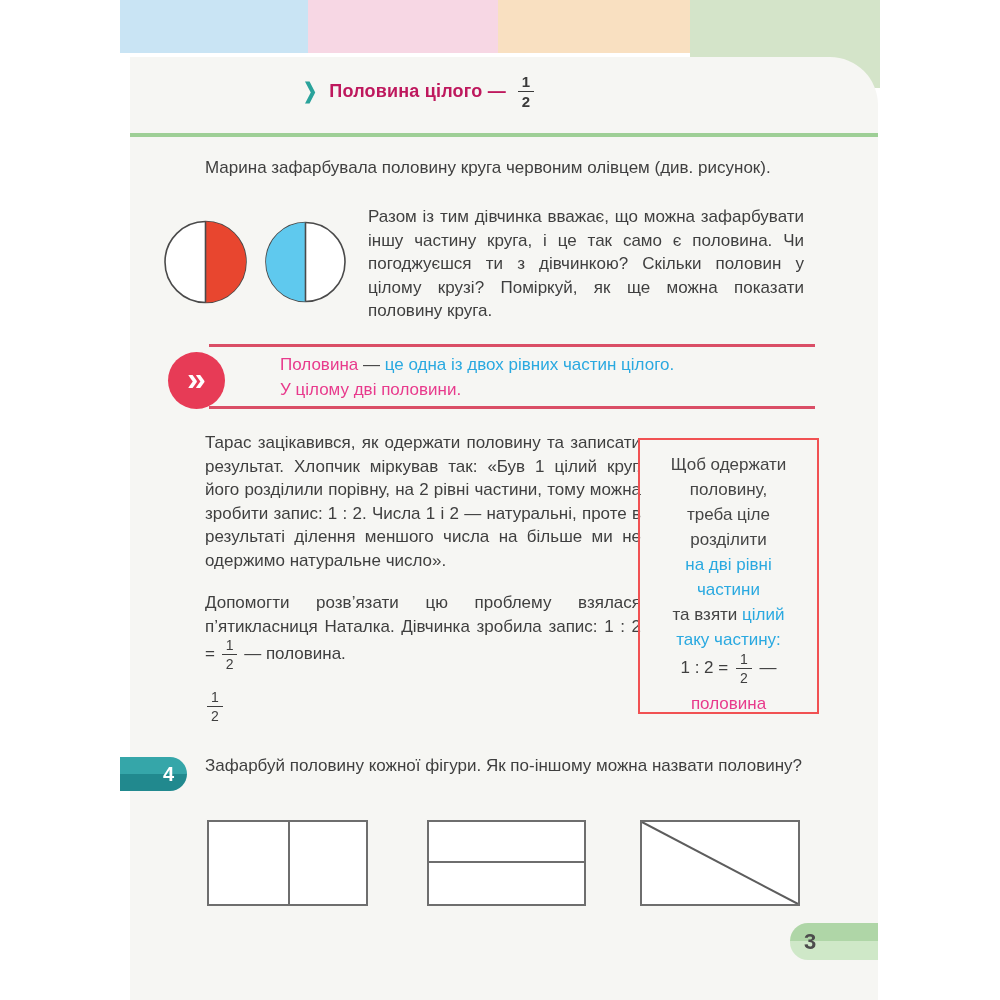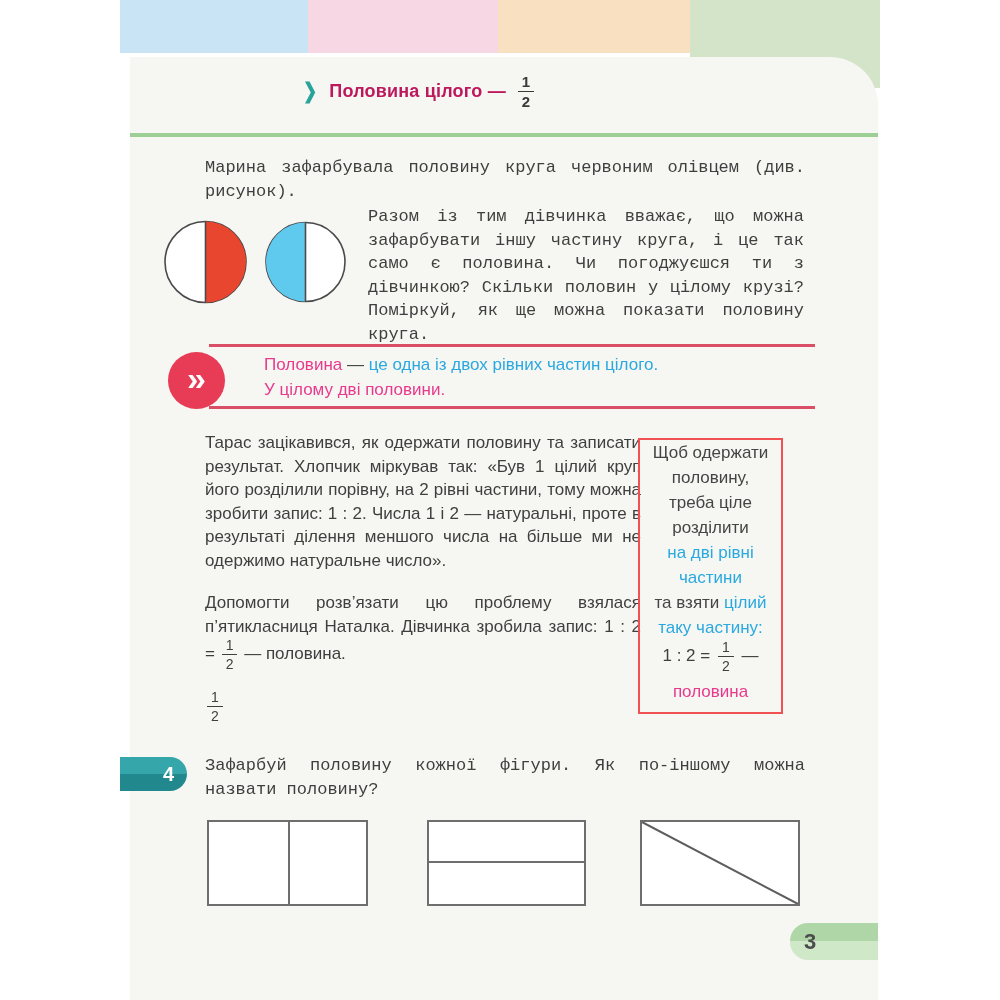--- a/index.html
+++ b/index.html
@@ -22,50 +22,50 @@
   .chev { color:#2aa39b; font-size:17px; font-weight:bold; transform:scaleY(1.25); }
   .lesson-title { font-size:18px; font-weight:bold; color:#be185d; letter-spacing:0.2px; }
   .frac { display:inline-block; text-align:center; vertical-align:middle; line-height:1; }
   .frac .num { display:block; border-bottom:1.6px solid currentColor; padding:0 4px 2px; }
   .frac .den { display:block; padding-top:2px; }
   .lesson-header .frac { font-size:15px; font-weight:bold; color:#3a3a3a; }
 
   .green-rule { position:absolute; left:130px; top:133px; width:748px; height:4px; background:#9ecf96; }
 
   
-  .bodytext { font-size:17px; line-height:23.5px; color:#3f3f3f; text-align:justify;font-family:Liberation Mono, monospace; }
+  .bodytext { font-size:17px; line-height:23.5px; color:#3f3f3f; text-align:justify; }
   .intro { position:absolute; left:205px; top:156px; width:600px; }
   .beside { position:absolute; left:368px; top:205px; width:436px; }
 
   
   .circle-fig { position:absolute; }
   .circle-1 { left:163px; top:219px; }
   .circle-2 { left:264px; top:220px; }
 
   
   .def-rule { position:absolute; left:209px; width:606px; height:3px; background:#da4e66; }
   .def-rule-top { top:344px; }
   .def-rule-bottom { top:406px; }
   .def-badge { position:absolute; left:168px; top:352px; width:57px; height:57px; border-radius:50%;
                background:#e73b56; display:flex; align-items:center; justify-content:center; }
   .def-badge span { color:#ffffff; font-size:34px; font-weight:bold; line-height:1; padding-bottom:6px; }
-  .def-text { position:absolute; left:264px; top:352px; width:552px; font-size:17px; line-height:25px; }
+  .def-text { position:absolute; left:280px; top:352px; width:552px; font-size:17px; line-height:25px; }
   .c-magenta { color:#e83a8c; }
   .c-cyan { color:#2aa9e0; }
   .c-dark { color:#454545; }
 
   
   .text-col { position:absolute; left:205px; top:431px; width:436px; }
   .text-col p { font-size:17px; line-height:23.5px; color:#3f3f3f; text-align:justify; }
   .text-col p + p { margin-top:19px; }
   .text-col .frac { font-size:14px; color:#3f3f3f; margin:0 2px; }
 
   
-  .info-box { position:absolute; left:638px; top:438px; width:145px; height:276px;
-              border:2px solid #f15152; text-align:center;
+  .info-box { position:absolute; left:638px; top:438px; width:181px; height:276px;
+              border:2px solid #f15152; padding-top:12px; text-align:center;
               font-size:17px; line-height:25px; }
   .info-eq { color:#3f3f3f; }
   .info-eq .frac { font-size:14px; margin:0 3px; }
   .info-last { margin-top:6px; }
 
   
   .task-badge { position:absolute; left:120px; top:757px; width:67px; height:34px;
                 border-radius:0 17px 17px 0;
                 background:linear-gradient(180deg,#35a6a9 0%,#35a6a9 50%,#21898e 50%,#21898e 100%);
                 display:flex; align-items:center; justify-content:flex-end; padding-right:13px; }

